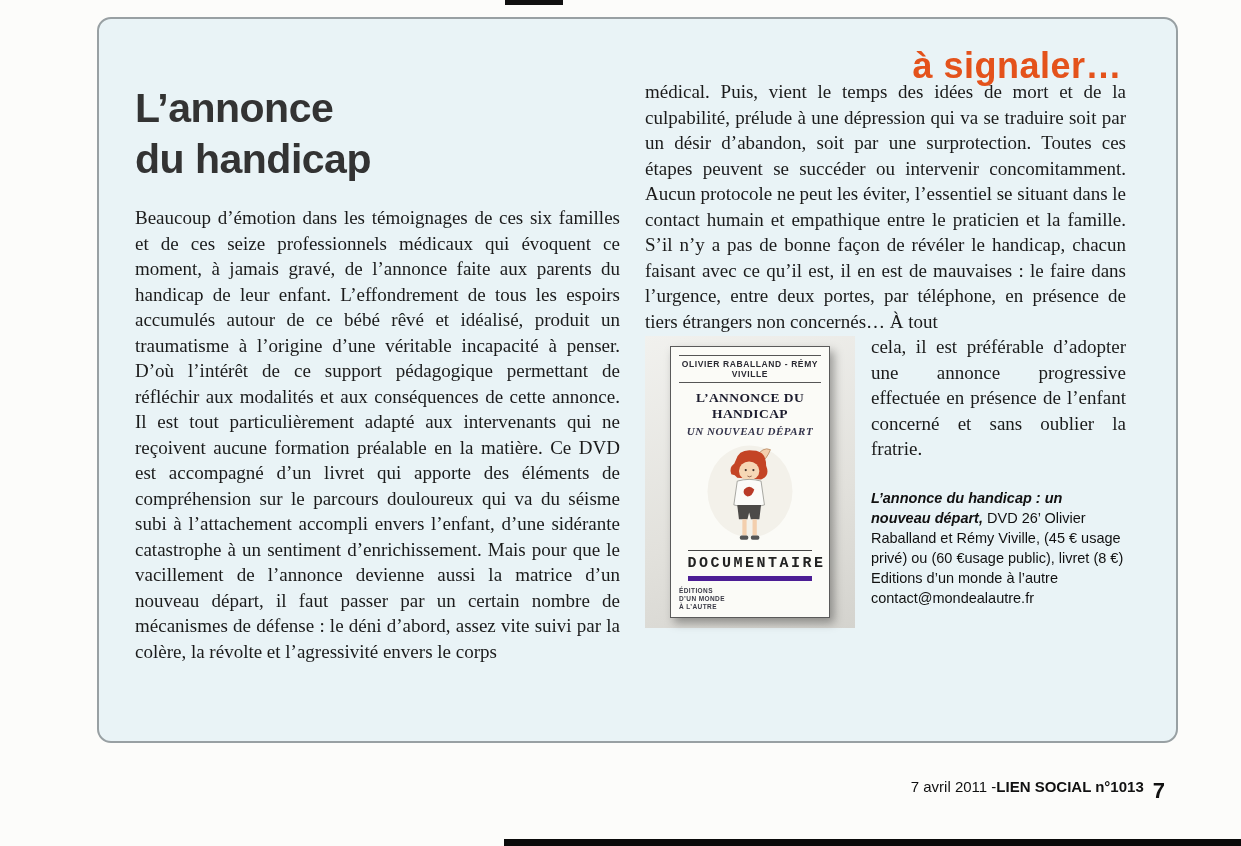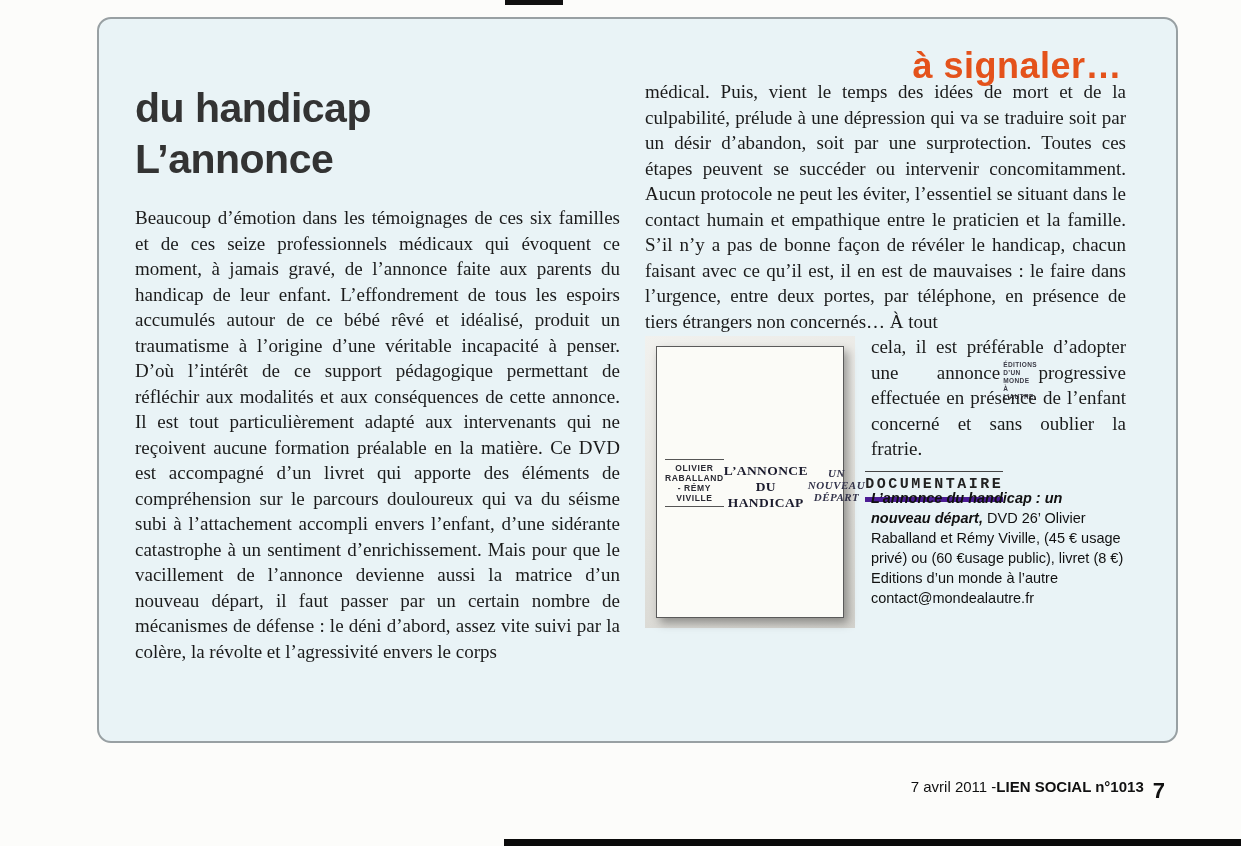--- a/index.html
+++ b/index.html
@@ -57,25 +57,25 @@
   .wrap-area { overflow:visible; }
   .dvd-photo {
     float:left;
     width:210px;
     height:292px;
     margin:2px 16px 6px 0;
     background:linear-gradient(160deg,#f1f1ee 0%, #e2e1dc 60%, #d4d3ce 100%);
     display:flex; align-items:center; justify-content:center;
   }
   .dvd-card {
-    width:188px; height:272px;
+    width:160px; height:272px;
     background:#fbfbf7;
     border:1px solid #5a5a5a;
     box-shadow:4px 5px 9px rgba(0,0,0,0.35);
-    display:flex; flex-direction:row; align-items:center;
+    display:flex; flex-direction:column; align-items:center;
     padding:8px 8px 6px 8px;
     text-align:center;
   }
   .dvd-authors {
     font-family:"Liberation Sans", sans-serif;
     font-weight:bold;
     font-size:8.5px;
     letter-spacing:0.6px;
     color:#2a2a33;
     border-top:1px solid #555;
@@ -160,22 +160,22 @@
 <div class="scan-bar-top"></div>
 
 <div class="panel">
 
   <div class="tag">à signaler…</div>
 
   <div class="columns">
 
     <div class="col-left">
       <h1 class="title">
+        <div>L’annonce</div>
         <div>du handicap</div>
-        <div>L’annonce</div>
       </h1>
       <p class="body-text">Beaucoup d’émotion dans les témoignages de ces six familles et de ces seize professionnels médicaux qui évoquent ce moment, à jamais gravé, de l’annonce faite aux parents du handicap de leur enfant. L’effondrement de tous les espoirs accumulés autour de ce bébé rêvé et idéalisé, produit un traumatisme à l’origine d’une véritable incapacité à penser. D’où l’intérêt de ce support pédagogique permettant de réfléchir aux modalités et aux conséquences de cette annonce. Il est tout particulièrement adapté aux intervenants qui ne reçoivent aucune formation préalable en la matière. Ce DVD est accompagné d’un livret qui apporte des éléments de compréhension sur le parcours douloureux qui va du séisme subi à l’attachement accompli envers l’enfant, d’une sidérante catastrophe à un sentiment d’enrichissement. Mais pour que le vacillement de l’annonce devienne aussi la matrice d’un nouveau départ, il faut passer par un certain nombre de mécanismes de défense : le déni d’abord, assez vite suivi par la colère, la révolte et l’agressivité envers le corps</p>
     </div>
 
     <div class="col-right">
       <p class="body-text">médical. Puis, vient le temps des idées de mort et de la culpabilité, prélude à une dépression qui va se traduire soit par un désir d’abandon, soit par une surprotection. Toutes ces étapes peuvent se succéder ou intervenir concomitamment. Aucun protocole ne peut les éviter, l’essentiel se situant dans le contact humain et empathique entre le praticien et la famille. S’il n’y a pas de bonne façon de révéler le handicap, chacun faisant avec ce qu’il est, il en est de mauvaises : le faire dans l’urgence, entre deux portes, par téléphone, en présence de tiers étrangers non concernés… À tout</p>
 
       <div class="wrap-area">
 
         <div class="dvd-photo">

